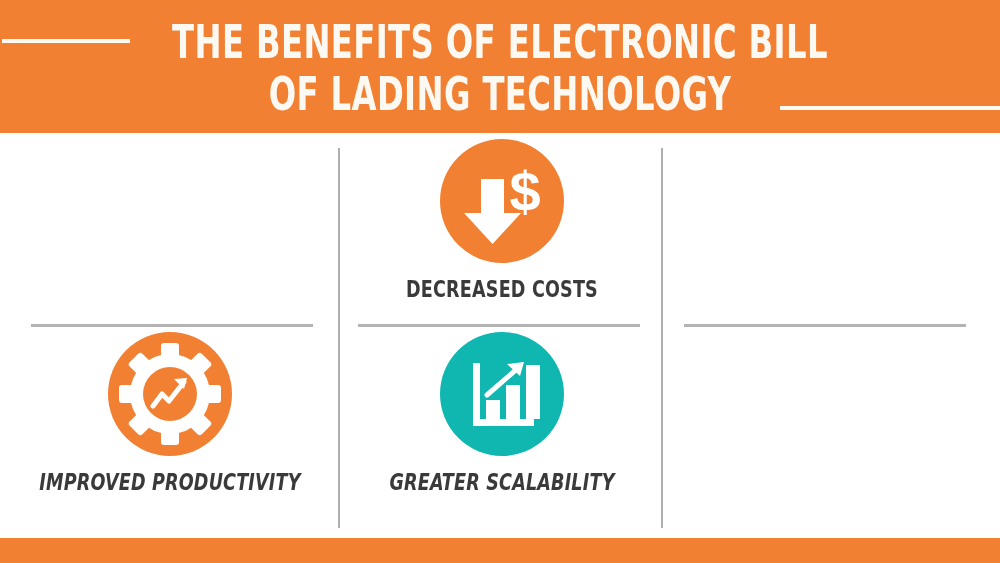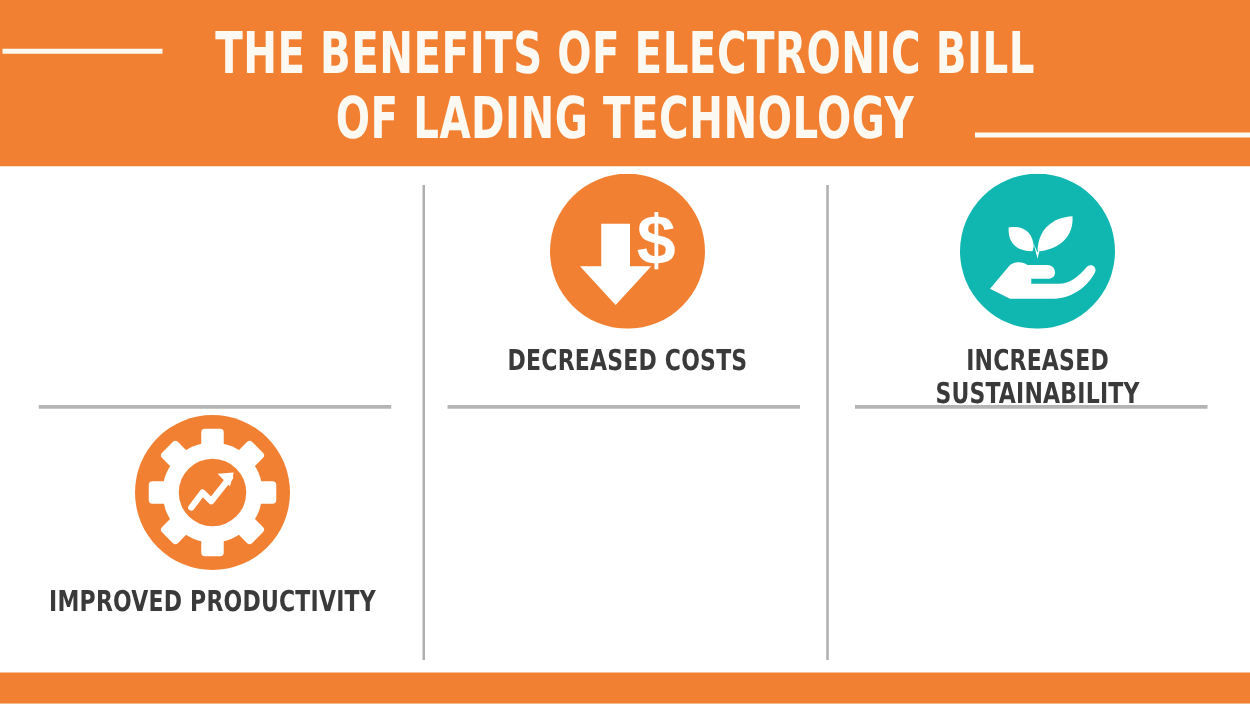--- a/index.html
+++ b/index.html
@@ -90,21 +90,21 @@
   }
   .cell {
     position: absolute;
     width: 332px;
     text-align: center;
   }
   .cell-c0 { left: 4px; }
   .cell-c1 { left: 336px; }
   .cell-c2 { left: 664px; }
   .cell-r0 { top: 6px; }
-  .cell-r1 { top: 199px; }
+  .cell-r1 { top: 199px; font-style: italic; }
 
   .icon-wrap {
     width: 124px;
     height: 124px;
     margin: 0 auto;
     display: block;
   }
   .icon-wrap svg {
     display: block;
     width: 124px;
@@ -165,39 +165,20 @@
           <circle cx="62" cy="62" r="62" fill="#F28033"></circle>
 
           <path d="M41 40 h23 v34 h17 l-28.5 31 L24 74 h17 z" fill="#FFFFFF"></path>
 
           <text x="85" y="72" fill="#FFFFFF" font-family="'Liberation Sans', sans-serif" font-size="56" font-weight="700" text-anchor="middle">$</text>
         </svg>
       </div>
       <div class="cell-label">DECREASED COSTS</div>
     </div>
 
-    <div class="cell cell-c2 cell-r0">
-      <div class="icon-wrap">
-        <svg viewBox="0 0 124 124" xmlns="http://www.w3.org/2000/svg">
-          <circle cx="62" cy="62" r="62" fill="#10B6B0"></circle>
-
-          <path d="M58 62 C44 62 38 54 39 43 C51 41 58 47 59 58 Z" fill="#FFFFFF"></path>
-
-          <path d="M62 61 C63 44 74 35 90 34 C91 50 80 60 64 62 Z" fill="#FFFFFF"></path>
-
-          <path d="M59 56 L62 68 L65 56 L62 63 Z" fill="#FFFFFF"></path>
-
-          <path d="M24 92 L40 73 C44 70 50 70 54 73 L70 73 C74 73 76 76 76 79
-                   C76 82 74 84 70 84 L57 84 L57 88 L79 88
-                   C88 88 95 82 101 75 C104 71 110 74 108 79
-                   C101 92 88 100 74 100 L40 100 Z" fill="#FFFFFF"></path>
-        </svg>
-      </div>
-      <div class="cell-label">INCREASED SUSTAINABILITY</div>
-    </div>
 
     <div class="cell cell-c0 cell-r1">
       <div class="icon-wrap">
         <svg viewBox="0 0 124 124" xmlns="http://www.w3.org/2000/svg">
           <circle cx="62" cy="62" r="62" fill="#F28033"></circle>
 
           <g fill="#FFFFFF">
             <g transform="translate(62,62)">
               <rect x="-9" y="-51" width="18" height="20" rx="3"></rect>
               <rect x="-9" y="-51" width="18" height="20" rx="3" transform="rotate(45)"></rect>
@@ -214,20 +195,39 @@
 
           <g stroke="#FFFFFF" stroke-width="5" fill="none" stroke-linecap="round" stroke-linejoin="round">
             <polyline points="45,74 54,62 61,69 76,50"></polyline>
           </g>
           <path d="M79 46 l-13 1 l10 10 z" fill="#FFFFFF"></path>
         </svg>
       </div>
       <div class="cell-label">IMPROVED PRODUCTIVITY</div>
     </div>
 
+    <div class="cell cell-c1 cell-r1">
+      <div class="icon-wrap">
+        <svg viewBox="0 0 124 124" xmlns="http://www.w3.org/2000/svg">
+          <circle cx="62" cy="62" r="62" fill="#10B6B0"></circle>
+
+          <path d="M33 31 h7 v56 h54 v7 H33 z" fill="#FFFFFF"></path>
+
+          <rect x="46" y="68" width="14" height="19" fill="#FFFFFF"></rect>
+          <rect x="66" y="53" width="14" height="34" fill="#FFFFFF"></rect>
+          <rect x="86" y="33" width="14" height="54" fill="#FFFFFF"></rect>
+
+          <g stroke="#FFFFFF" stroke-width="5" stroke-linecap="round">
+            <line x1="47" y1="63" x2="78" y2="36"></line>
+          </g>
+          <path d="M84 30 l-17 2 l13 12 z" fill="#FFFFFF"></path>
+        </svg>
+      </div>
+      <div class="cell-label">GREATER SCALABILITY</div>
+    </div>
 
 
   </div>
 
   <div class="v-divider v-div-1"></div>
   <div class="v-divider v-div-2"></div>
   <div class="h-divider h-div-1"></div>
   <div class="h-divider h-div-2"></div>
   <div class="h-divider h-div-3"></div>
 

